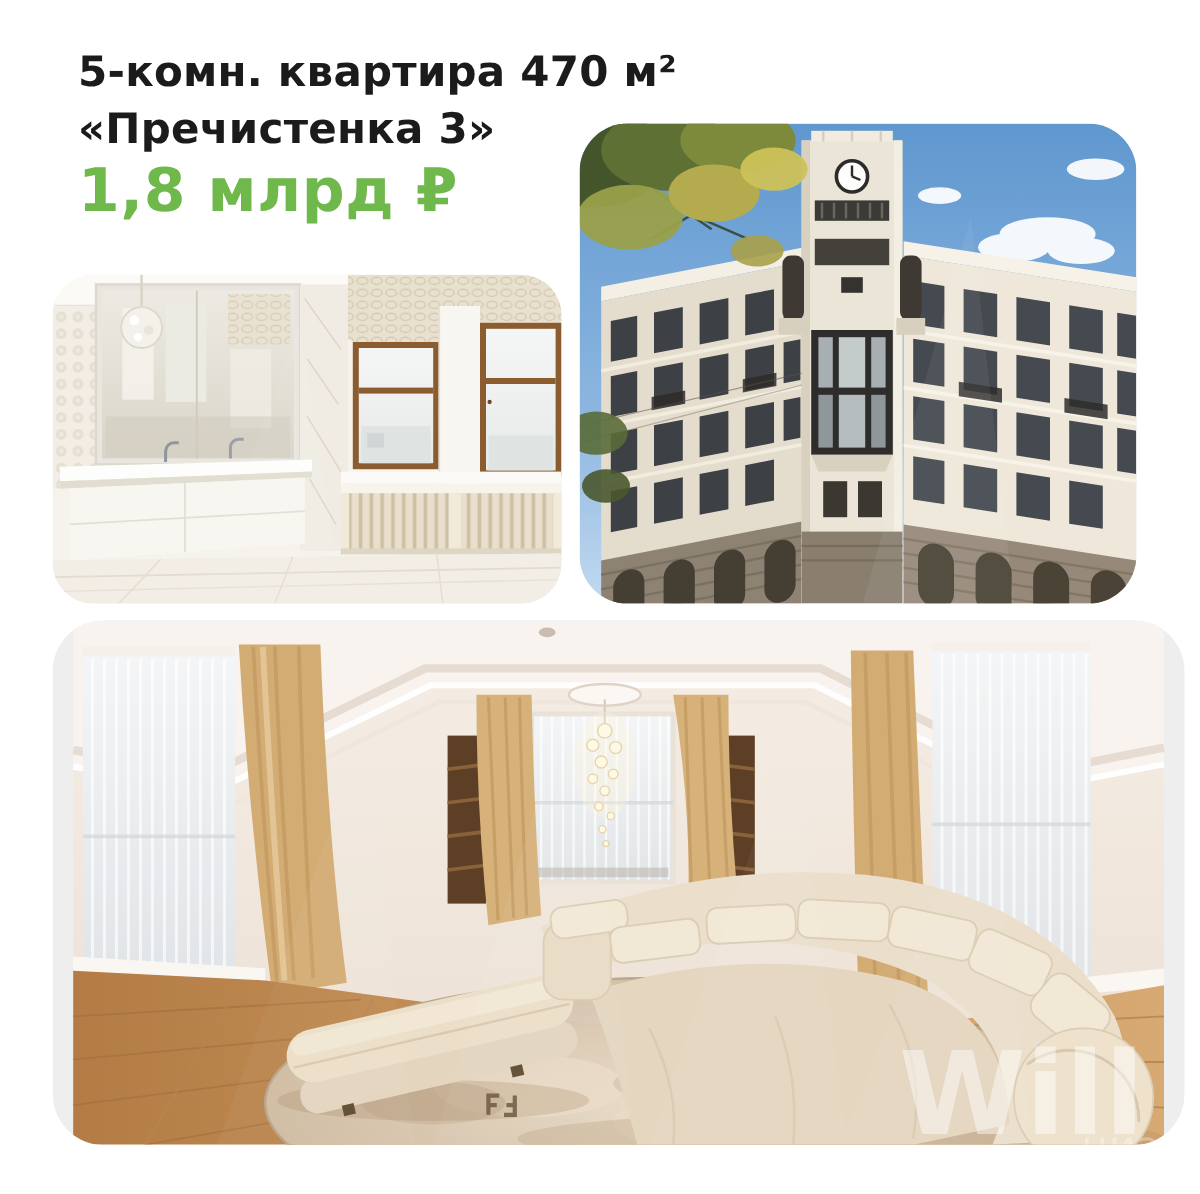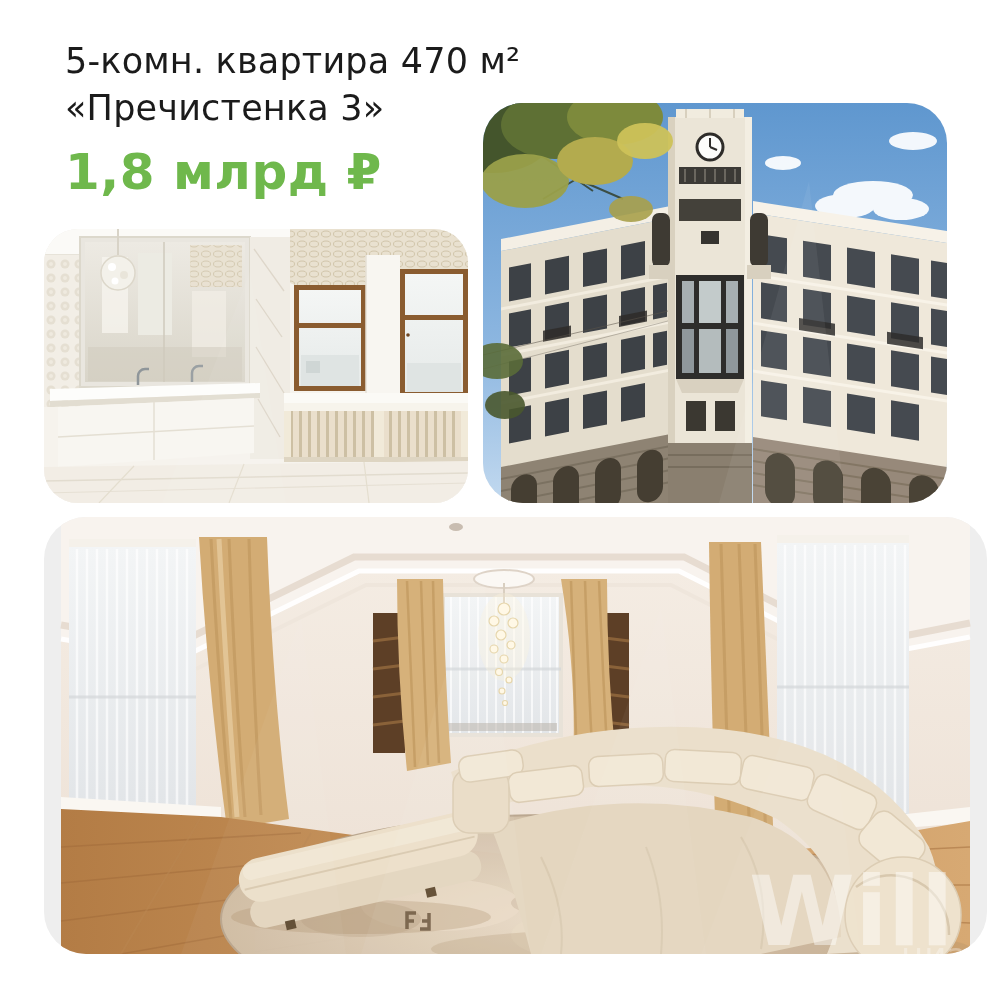--- a/index.html
+++ b/index.html
@@ -1,20 +1,20 @@
 <!DOCTYPE html>
 <html><head>
 <meta charset="utf-8">
 <style>
   html,body{margin:0;padding:0;}
   body{background:#ffffff;font-family:"DejaVu Sans","Liberation Sans",sans-serif;}
   .canvas{position:relative;width:1000px;height:995px;background:#ffffff;overflow:hidden;}
   .header{position:absolute;left:65px;top:38px;}
-  .title-line{font-size:35px;line-height:47px;font-weight:400;color:#1b1b1b;letter-spacing:.2px;}
-  .price{margin-top:13px;font-size:50px;line-height:54px;font-weight:700;color:#6fb84c;letter-spacing:.5px;}
+  .title-line{font-size:35px;line-height:47px;font-weight:700;color:#1b1b1b;letter-spacing:.2px;}
+  .price{font-size:50px;line-height:54px;font-weight:700;color:#6fb84c;letter-spacing:.5px;}
   .photo{position:absolute;overflow:hidden;background:#eee;}
   .photo svg{display:block;width:100%;height:100%;}
   .photo-bathroom{left:44px;top:229px;width:424px;height:274px;border-radius:34px;}
   .photo-building{left:483px;top:103px;width:464px;height:400px;border-radius:40px;}
   .photo-living{left:44px;top:517px;width:943px;height:437px;border-radius:42px;}
   text{font-family:"DejaVu Sans","Liberation Sans",sans-serif;}
 </style>
 </head>
 <body>
 

